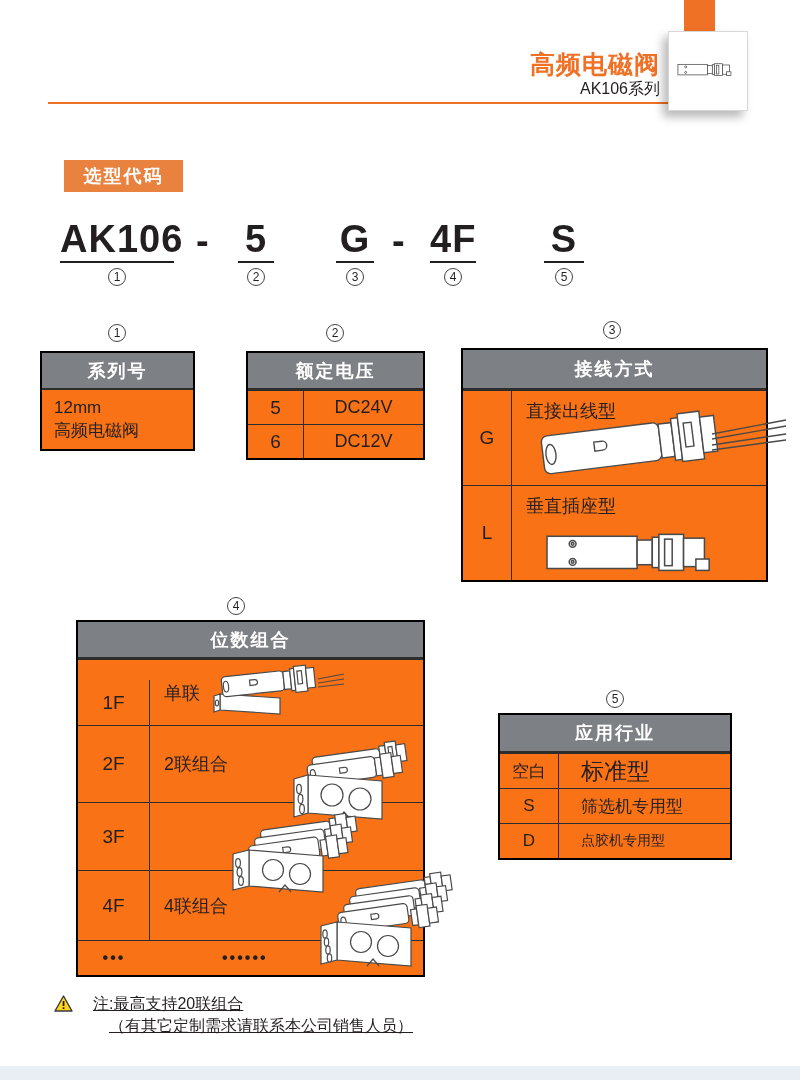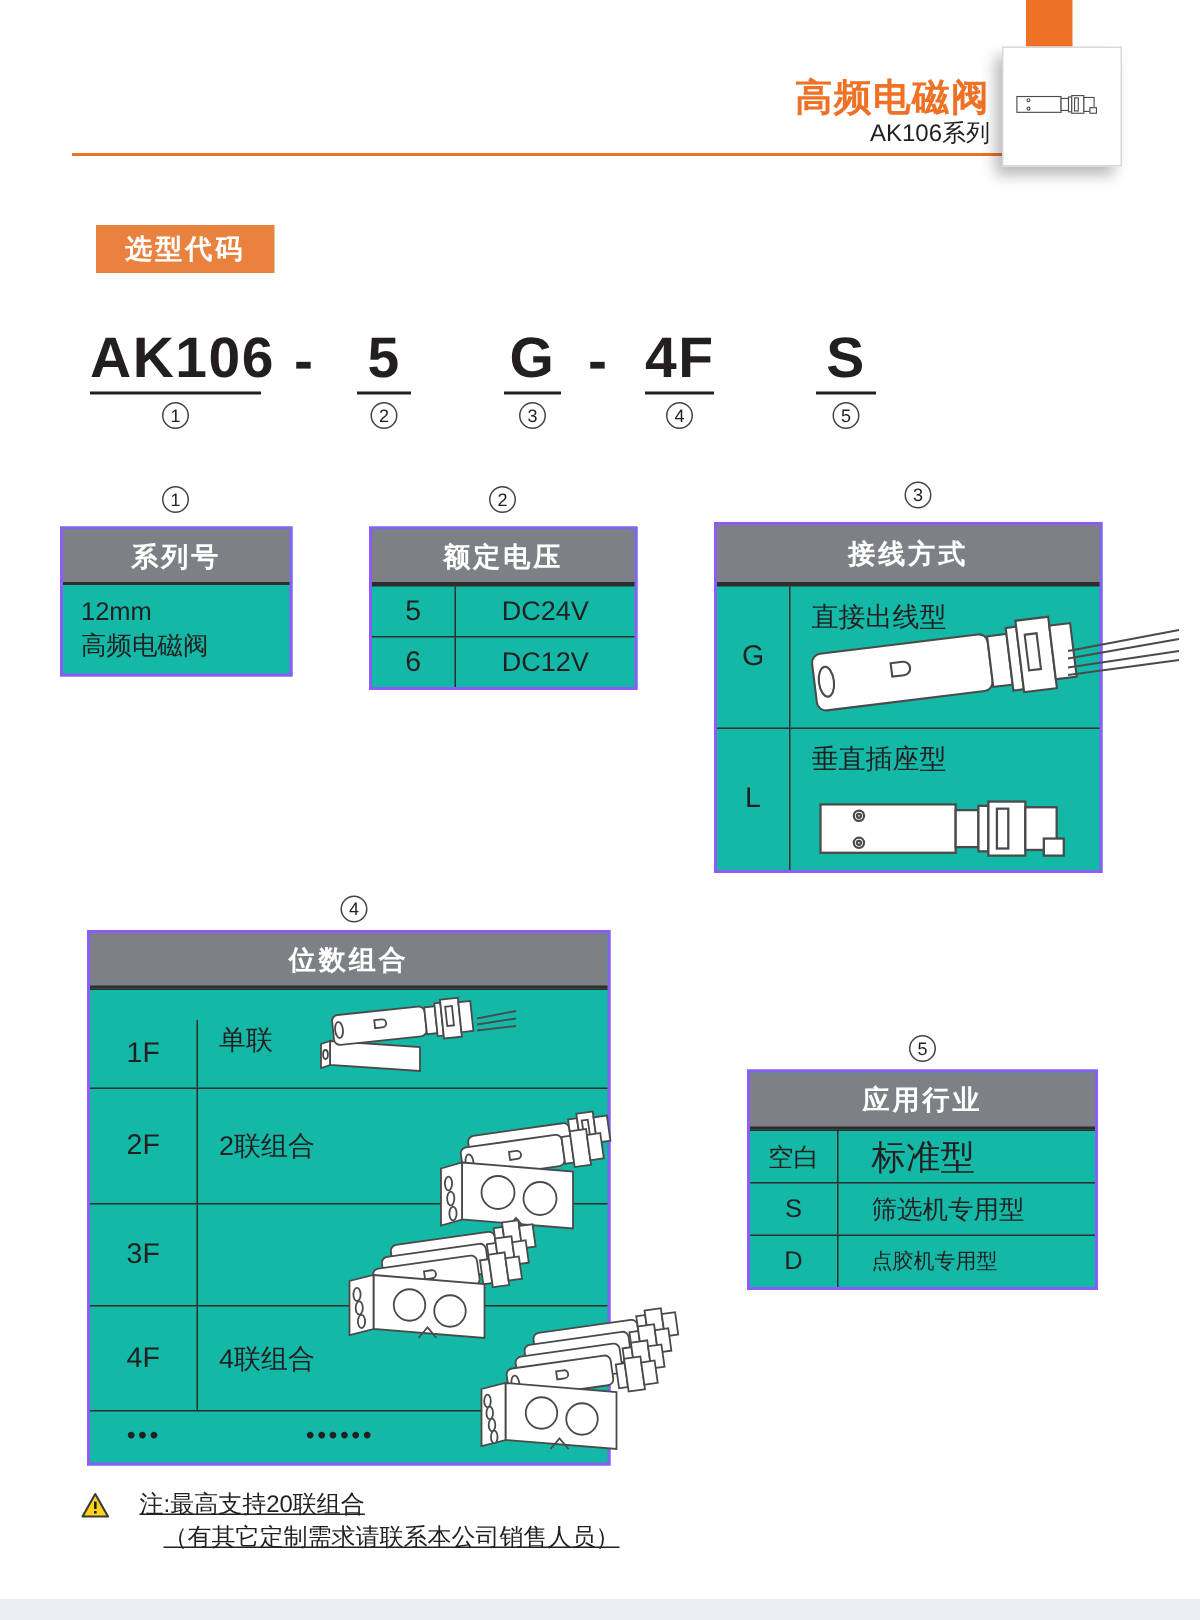--- a/index.html
+++ b/index.html
@@ -12,34 +12,34 @@
   }
   
   .corner-tab { position:absolute; left:684px; top:0; width:31px; height:36px; background:#ee7125; }
   .doc-title  { position:absolute; right:140px; top:48px; font-size:25px; font-weight:bold; color:#ee7125; letter-spacing:1px; }
   .doc-sub    { position:absolute; right:140px; top:79px; font-size:16px; color:#231f20; }
   .head-rule  { position:absolute; left:48px; top:102px; width:620px; height:2px; background:#ee7125; }
   .thumb-box  { position:absolute; left:668px; top:31px; width:80px; height:80px; background:#fff;
                 border:1px solid #d8d8d8; box-shadow:-5px 6px 9px rgba(0,0,0,0.28);
                 display:flex; align-items:center; justify-content:center; z-index:3; }
   
-  .badge { position:absolute; left:64px; top:150px; width:119px; height:32px; background:#e9813f;
+  .badge { position:absolute; left:64px; top:160px; width:119px; height:32px; background:#e9813f;
            color:#fff; font-size:18px; font-weight:bold; display:flex; align-items:center;
            justify-content:center; letter-spacing:2px; }
   
   .code-seg { position:absolute; top:220px; text-align:center; }
   .code-txt { font-size:38px; font-weight:bold; line-height:1.0; letter-spacing:1px; }
   .code-u   { border-top:2px solid #231f20; margin-top:3px; }
   .code-dash{ position:absolute; top:220px; font-size:38px; font-weight:bold; }
   .cnum { width:18px; height:18px; border:1px solid #444; border-radius:50%;
           font-size:12px; line-height:16px; text-align:center; background:#fff; }
   .code-seg .cnum { margin:5px auto 0; }
   .tbl-num { position:absolute; z-index:2; }
   
-  .tbl { position:absolute; border:2px solid #8b5cf6; background:#14b8a6; }
+  .tbl { position:absolute; border:2px solid #000000; background:#f97316; }
   .tbl-h { background:#7d8084; color:#fff; font-weight:bold; font-size:18px; letter-spacing:2px;
            display:flex; align-items:center; justify-content:center; border-bottom:2px solid #2d2d2d; }
   .trow { display:flex; border-top:1px solid #2d2d2d; }
   .trow:first-of-type { border-top:none; }
   .tc { display:flex; align-items:center; }
   .tc-code { justify-content:center; font-size:19px; border-right:1px solid #2d2d2d; flex:none; }
   .tc-val  { flex:1; font-size:18px; padding-left:14px; }
   .tc-top  { align-items:flex-start; padding-top:8px; }
   .t1-body { padding:7px 0 0 12px; font-size:17px; line-height:1.35; }
   .dots { letter-spacing:2px; font-size:16px; font-weight:bold; }
@@ -124,21 +124,21 @@
       <div class="tc tc-code" style="width:56px;">5</div>
       <div class="tc tc-val" style="justify-content:center;padding-left:0;">DC24V</div>
     </div>
     <div class="trow" style="height:34px;">
       <div class="tc tc-code" style="width:56px;">6</div>
       <div class="tc tc-val" style="justify-content:center;padding-left:0;">DC12V</div>
     </div>
   </div>
 
   <div class="cnum tbl-num" style="left:603px;top:321px;">3</div>
-  <div class="tbl" style="left:476px;top:348px;width:259px;height:234px;">
+  <div class="tbl" style="left:461px;top:348px;width:307px;height:234px;">
     <div class="tbl-h" style="height:40px;">接线方式</div>
     <div class="trow" style="height:95px;">
       <div class="tc tc-code" style="width:49px;">G</div>
       <div class="tc tc-val tc-top">直接出线型</div>
     </div>
     <div class="trow" style="height:95px;">
       <div class="tc tc-code" style="width:49px;">L</div>
       <div class="tc tc-val tc-top">垂直插座型</div>
     </div>
   </div>
@@ -172,21 +172,21 @@
       <rect x="98" y="18" width="16" height="26"></rect>
       <rect x="114" y="15" width="7" height="32"></rect>
       <rect x="121" y="12" width="26" height="38"></rect>
       <rect x="127" y="17" width="8" height="28"></rect>
       <rect x="147" y="16" width="22" height="30"></rect>
       <rect x="160" y="38" width="14" height="12"></rect>
     </svg>
   </div>
 
   <div class="cnum tbl-num" style="left:227px;top:597px;">4</div>
-  <div class="tbl" style="left:58px;top:620px;width:349px;height:357px;">
+  <div class="tbl" style="left:76px;top:620px;width:349px;height:357px;">
     <div class="tbl-h" style="height:37px;">位数组合</div>
     <div class="trow" style="height:66px;">
       <div class="tc tc-code" style="width:72px;margin-top:20px;">1F</div>
       <div class="tc tc-val">单联</div>
     </div>
     <div class="trow" style="height:77px;">
       <div class="tc tc-code" style="width:72px;">2F</div>
       <div class="tc tc-val">2联组合</div>
     </div>
     <div class="trow" style="height:68px;">

